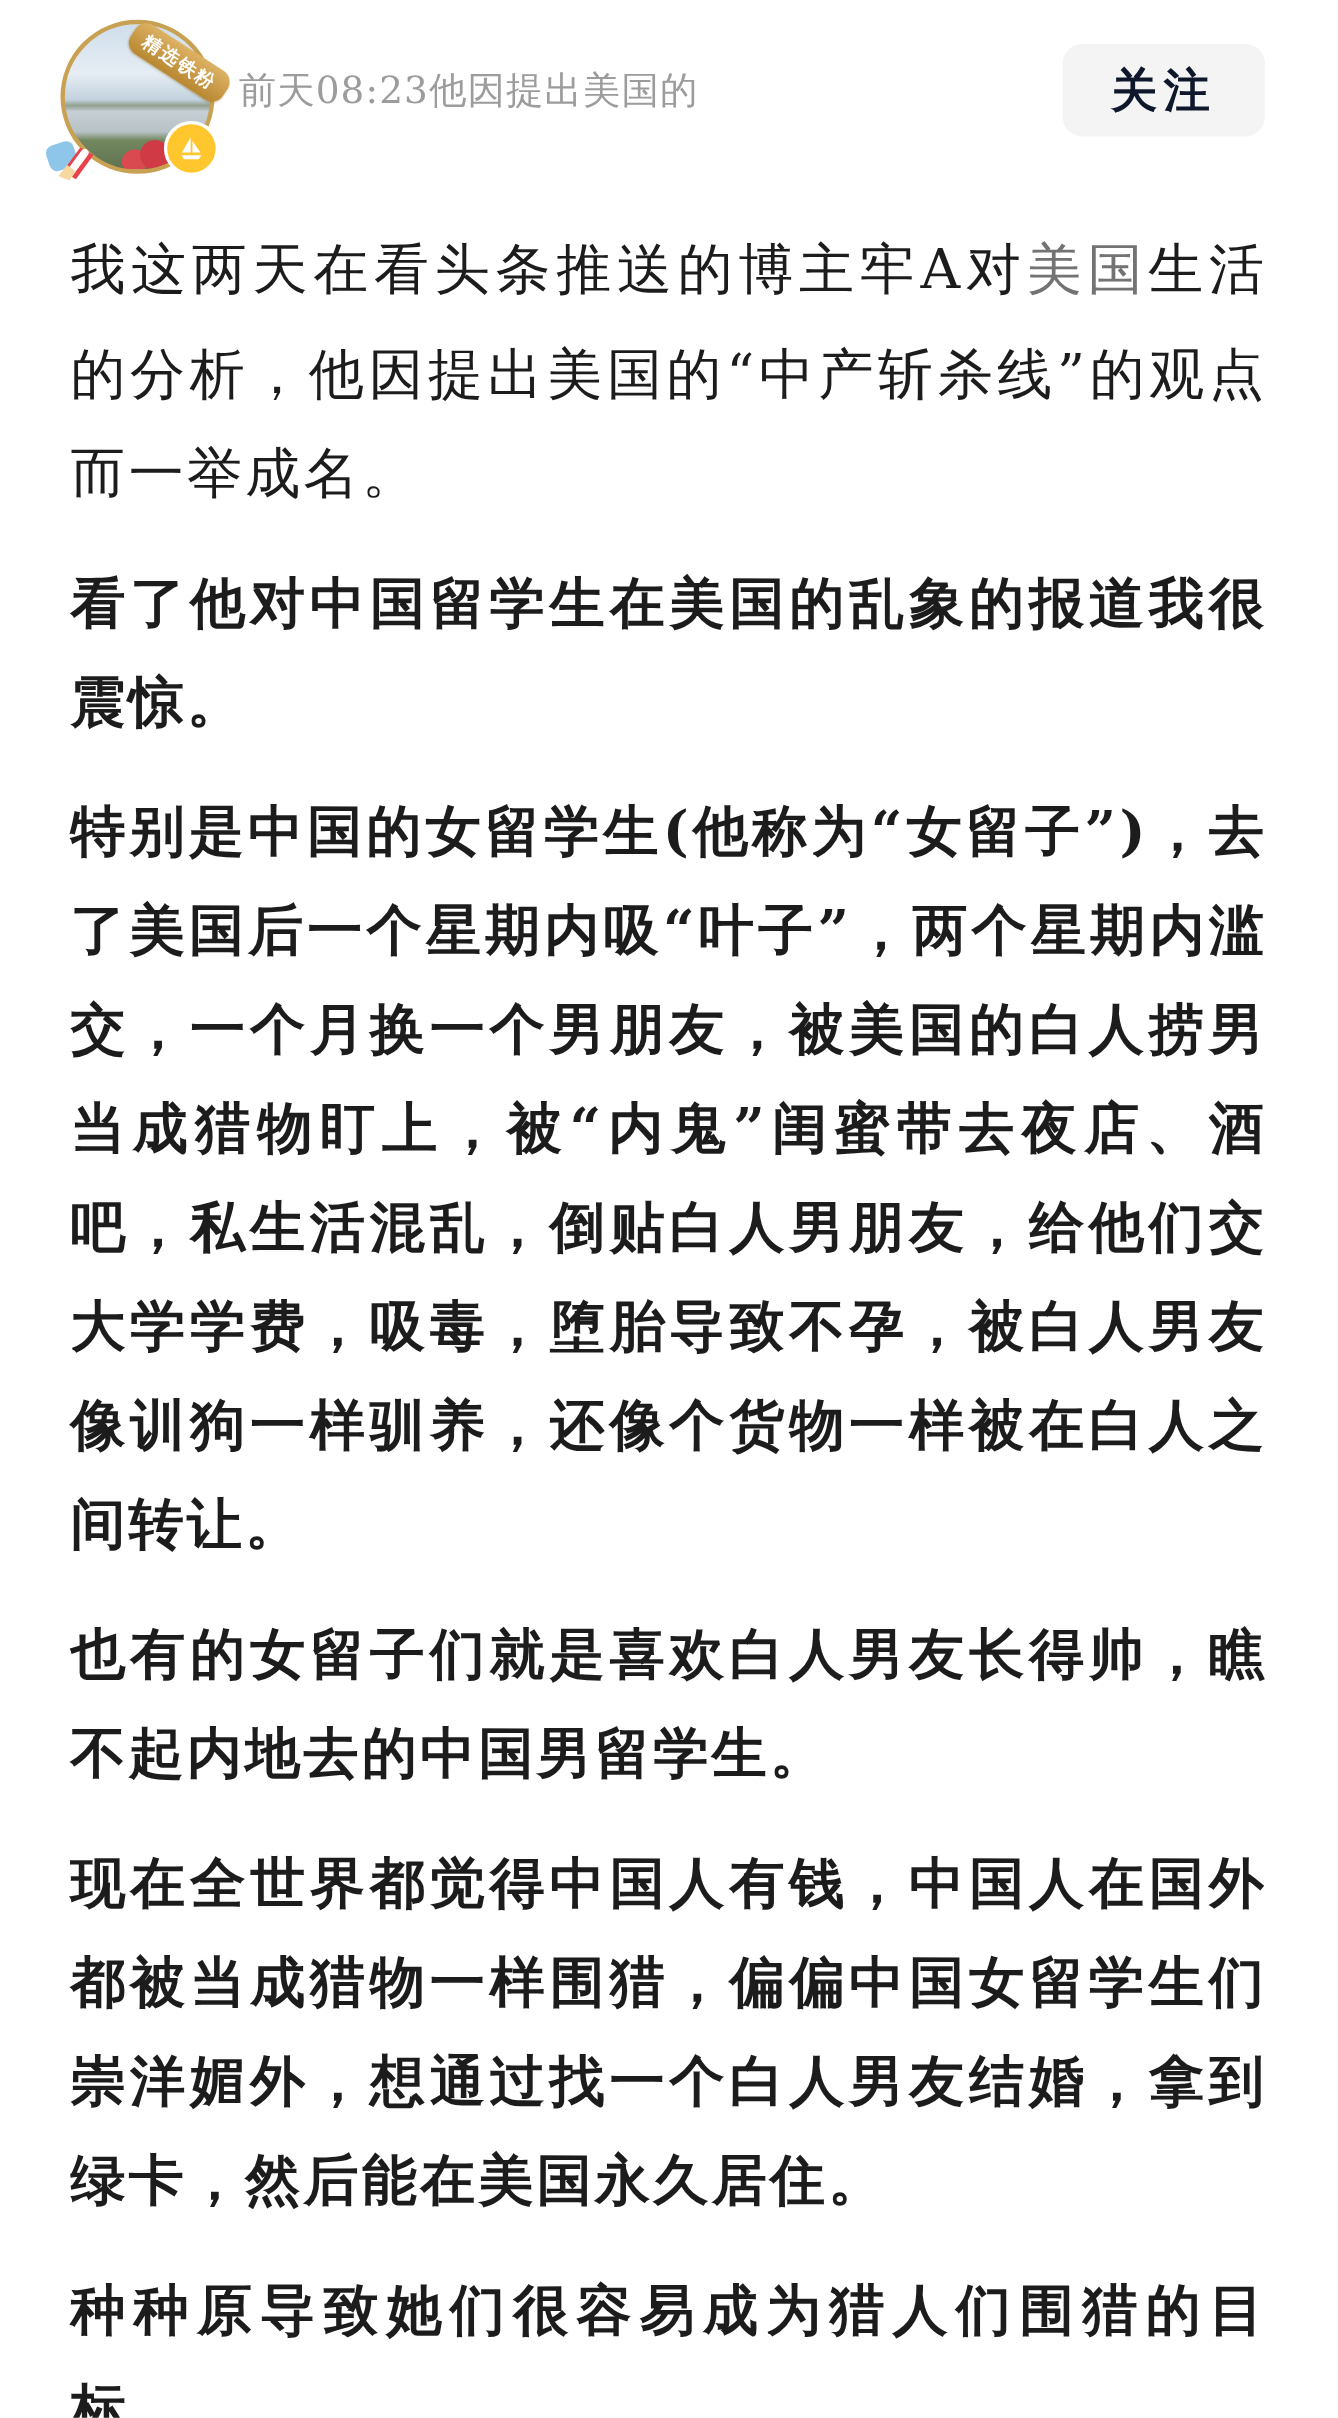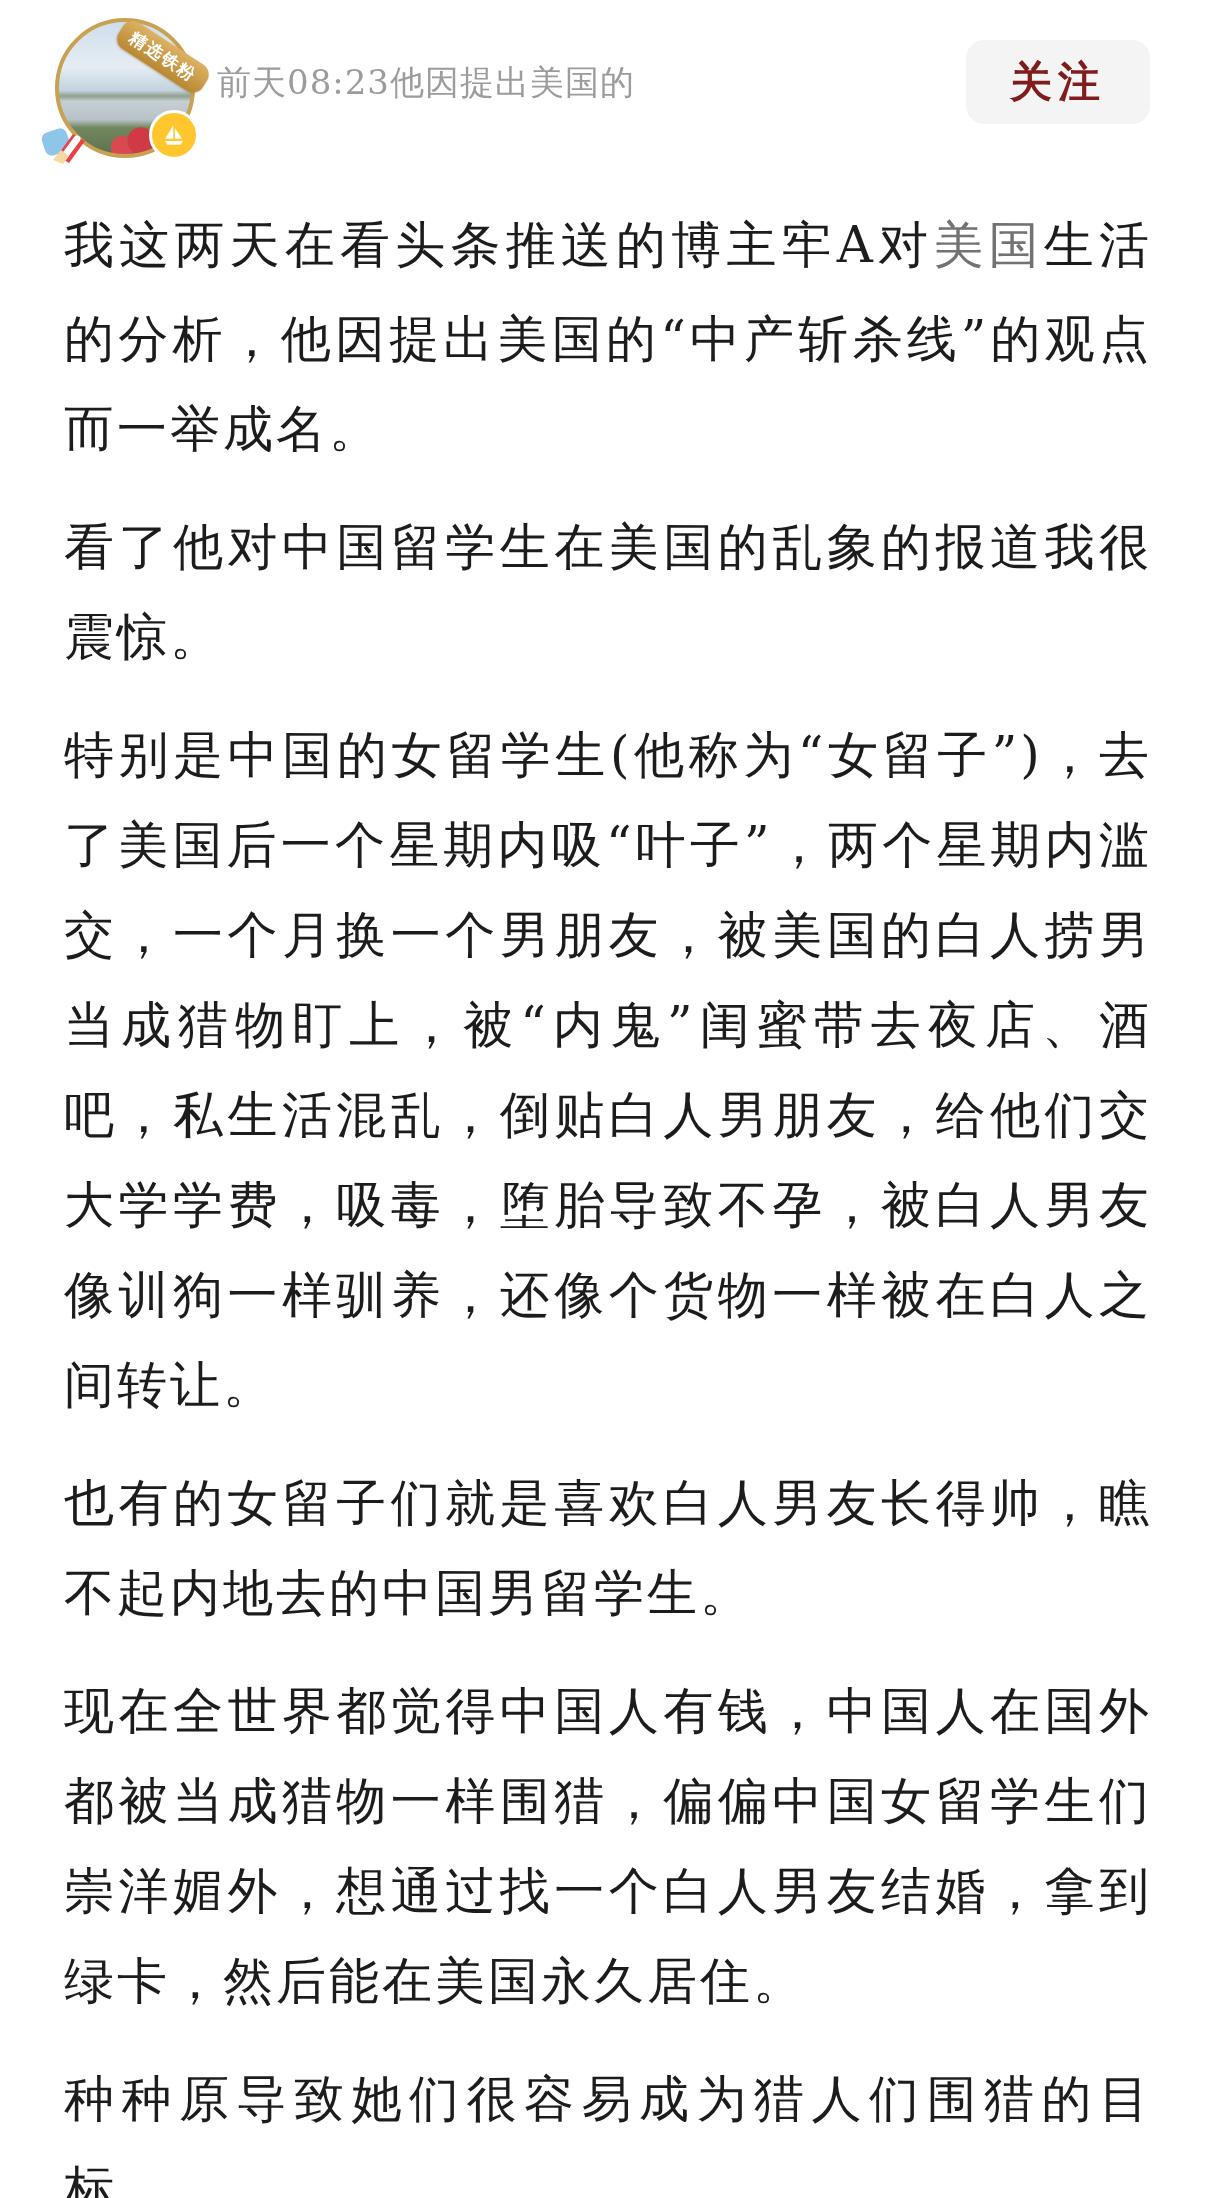--- a/index.html
+++ b/index.html
@@ -95,40 +95,40 @@
     margin-left: auto;
     margin-top: 22px;
     width: 184px;
     height: 84px;
     background: #f4f4f5;
     border: none;
     border-radius: 18px;
     font-family: inherit;
     font-size: 42px;
     font-weight: 600;
-    color: #7f1d1d;
+    color: #0f172a;
     letter-spacing: 6px;
     display: flex;
     align-items: center;
     justify-content: center;
     cursor: pointer;
   }
 
   
   .post-body {
     padding: 0 64px;
     margin-top: 42px;
     font-size: 50px;
     line-height: 90px;
     letter-spacing: 3px;
     color: #1c1c1c;
     text-align: justify;
   }
   .post-body p { margin: 0; }
-  .post-body p + p { margin-top: 28px; }
+  .post-body p + p { margin-top: 28px; font-weight: bold; }
   .inline-link {
     color: #737373;
     text-decoration: none;
     cursor: pointer;
     font-family: Liberation Mono, monospace;
   }
 </style>
 </head>
 <body>
 

